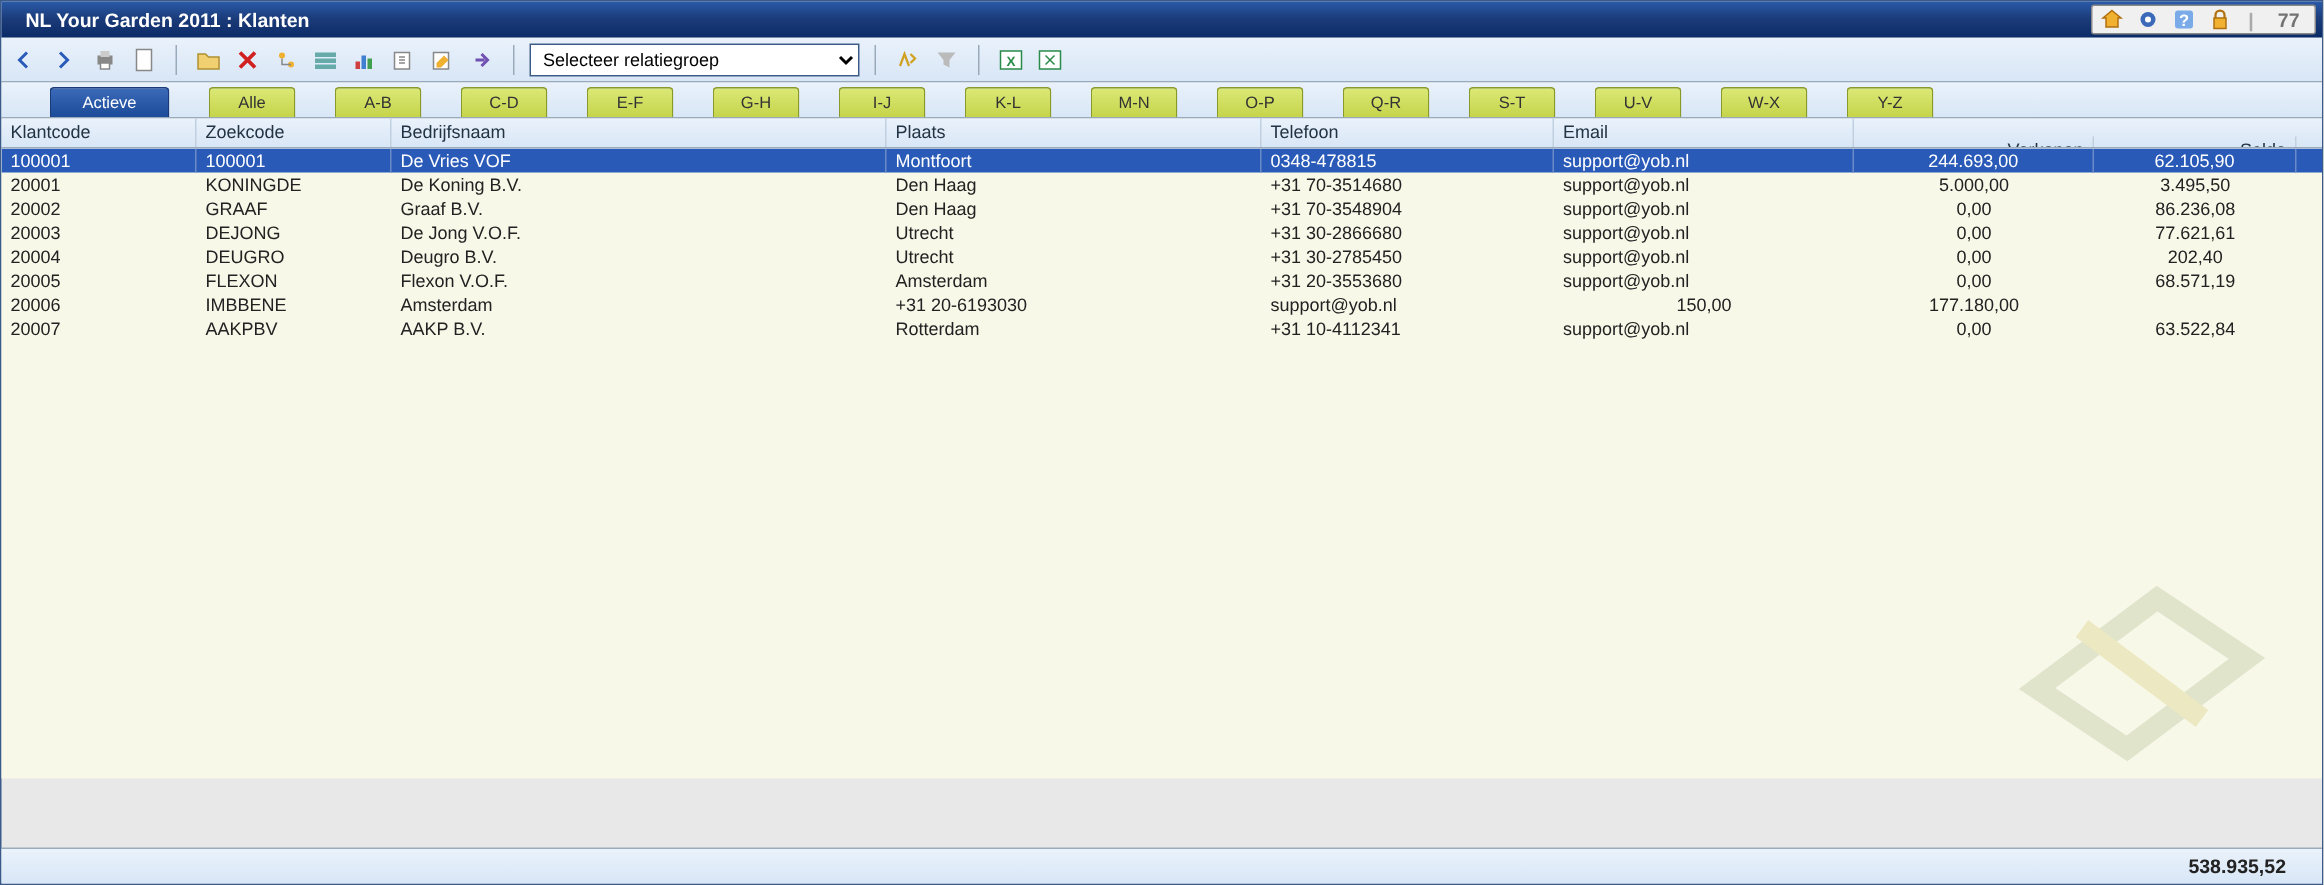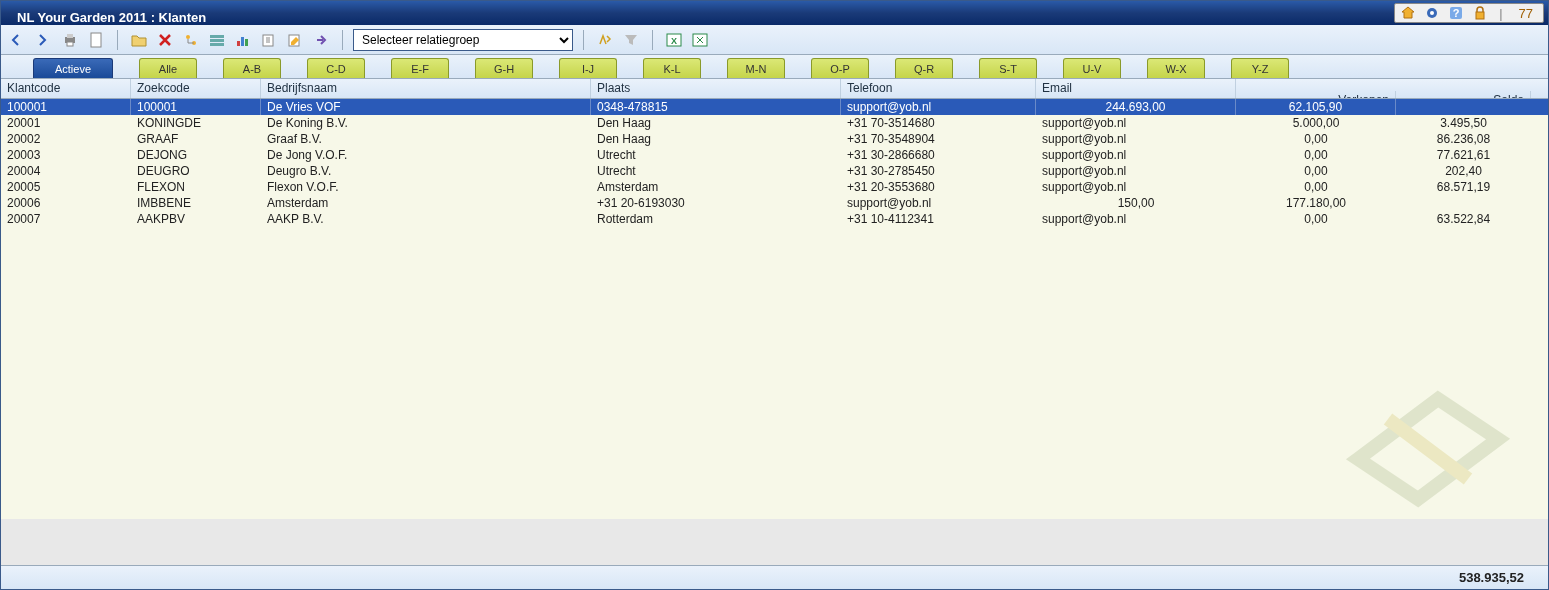--- a/index.html
+++ b/index.html
@@ -16,42 +16,42 @@
   height: 100%;
   display: flex;
   flex-direction: column;
   border: 1px solid #3a5a8a;
 }
 .titlebar {
   background: linear-gradient(to bottom, #2a5aa8 0%, #1a3a78 50%, #0a2a68 100%);
   color: #fff;
   height: 24px;
   display: flex;
-  align-items: flex-end;
+  align-items: center;
   padding-left: 16px;
   font-weight: bold;
   font-size: 13px;
   position: relative;
 }
 .titlebar-right {
   position: absolute;
   right: 4px;
   top: 2px;
   background: #f0f0f0;
   border: 1px solid #888;
   border-radius: 2px;
   height: 20px;
   display: flex;
   align-items: center;
   padding: 0 4px;
   gap: 6px;
 }
 .titlebar-right .tb-icon { width: 18px; height: 18px; display:flex; align-items:center; justify-content:center; cursor:pointer; }
 .titlebar-right .sep { color:#aaa; padding:0 4px; }
-.titlebar-right .count { color:#a16207; font-weight:normal; padding:0 6px; }
+.titlebar-right .count { color:#737373; font-weight:bold; padding:0 6px; }
 
 .toolbar {
   background: linear-gradient(to bottom, #eaf2fb 0%, #d8e6f6 100%);
   border-bottom: 1px solid #9ab;
   height: 30px;
   display: flex;
   align-items: center;
   padding: 0 6px;
   gap: 4px;
 }
@@ -306,20 +306,21 @@
     <div>Email</div>
     <div class="num">Verkopen</div>
     <div class="num">Saldo</div>
   </div>
 
   <div class="grid-body" id="grid-body">
     <div class="grid-row selected">
         <div>100001</div>
         <div>100001</div>
         <div>De Vries VOF</div>
+        <div>Montfoort</div>
         <div>0348-478815</div>
         <div>support@yob.nl</div>
         <div class="num">244.693,00</div>
         <div class="num">62.105,90</div>
       </div>
       <div class="grid-row">
         <div>20001</div>
         <div>KONINGDE</div>
         <div>De Koning B.V.</div>
         <div>Den Haag</div>

